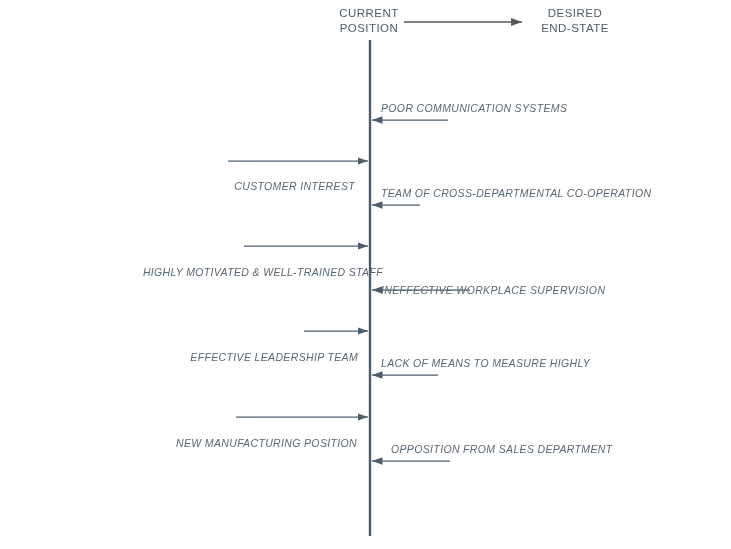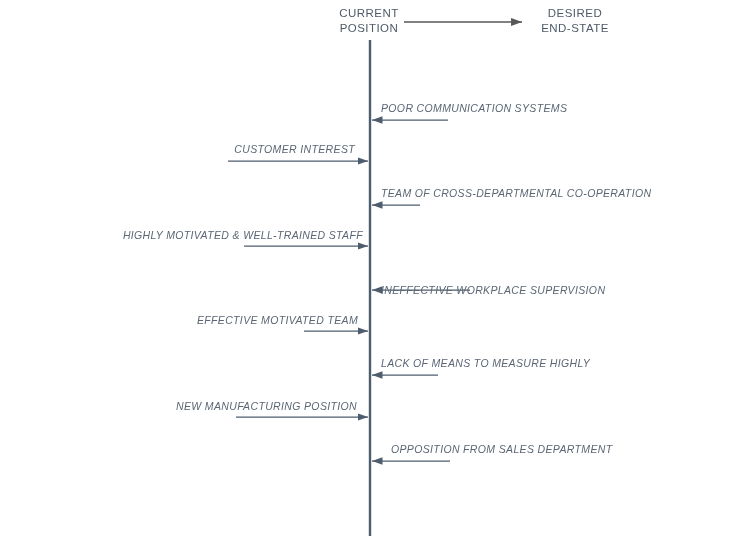--- a/index.html
+++ b/index.html
@@ -33,21 +33,21 @@
   }
   .force-label {
     position: absolute;
     font-size: 10.5px;
     letter-spacing: 0.35px;
     color: #5a6673;
     white-space: nowrap;
     line-height: 12px;
     font-style: italic;
   }
-  .force-label.left { text-align: right; }
+  .force-label.left { text-align: right; margin-top: 37px; }
   .force-label.right { text-align: left; }
 </style>
 </head>
 <body>
 
 <div id="canvas">
 
   <svg id="vector-layer" width="731" height="549" xmlns="http://www.w3.org/2000/svg">
     <defs>
       <marker id="arrow-right" markerWidth="9" markerHeight="9" refX="8.4" refY="3" orient="auto" markerUnits="strokeWidth">
@@ -83,22 +83,22 @@
   </svg>
 
   <div class="hdr-label" id="hdr-current" style="left:324px; top:6px; width:90px;">CURRENT
 POSITION</div>
 
   <div class="hdr-label" id="hdr-desired" style="left:520px; top:6px; width:110px;">DESIRED
 END-STATE</div>
 
   <div id="driving-labels">
       <div class="force-label left" style="left: 0px; width: 355px; top: 143px;">CUSTOMER INTEREST</div>
-      <div class="force-label left" style="left: 0px; width: 363px; top: 229px;">HIGHLY MOTIVATED &amp; WELL-TRAINED STAFF</div>
-      <div class="force-label left" style="left: 0px; width: 358px; top: 314px;">EFFECTIVE MOTIVATED TEAM</div>
+      <div class="force-label left" style="left: 0px; width: 363px; top: 229px; padding-left: 20px;">HIGHLY MOTIVATED &amp; WELL-TRAINED STAFF</div>
+      <div class="force-label left" style="left: 0px; width: 358px; top: 314px;">EFFECTIVE LEADERSHIP TEAM</div>
       <div class="force-label left" style="left: 0px; width: 357px; top: 400px;">NEW MANUFACTURING POSITION</div>
     </div>
   <div id="restraining-labels">
       <div class="force-label right" style="left: 381px; top: 102px;">POOR COMMUNICATION SYSTEMS</div>
       <div class="force-label right" style="left: 381px; top: 187px;">TEAM OF CROSS-DEPARTMENTAL CO-OPERATION</div>
       <div class="force-label right" style="left: 381px; top: 284px;">INEFFECTIVE WORKPLACE SUPERVISION</div>
       <div class="force-label right" style="left: 381px; top: 357px;">LACK OF MEANS TO MEASURE HIGHLY</div>
       <div class="force-label right" style="left: 381px; top: 443px; margin-left: 10px;">OPPOSITION FROM SALES DEPARTMENT</div>
     </div>
 

